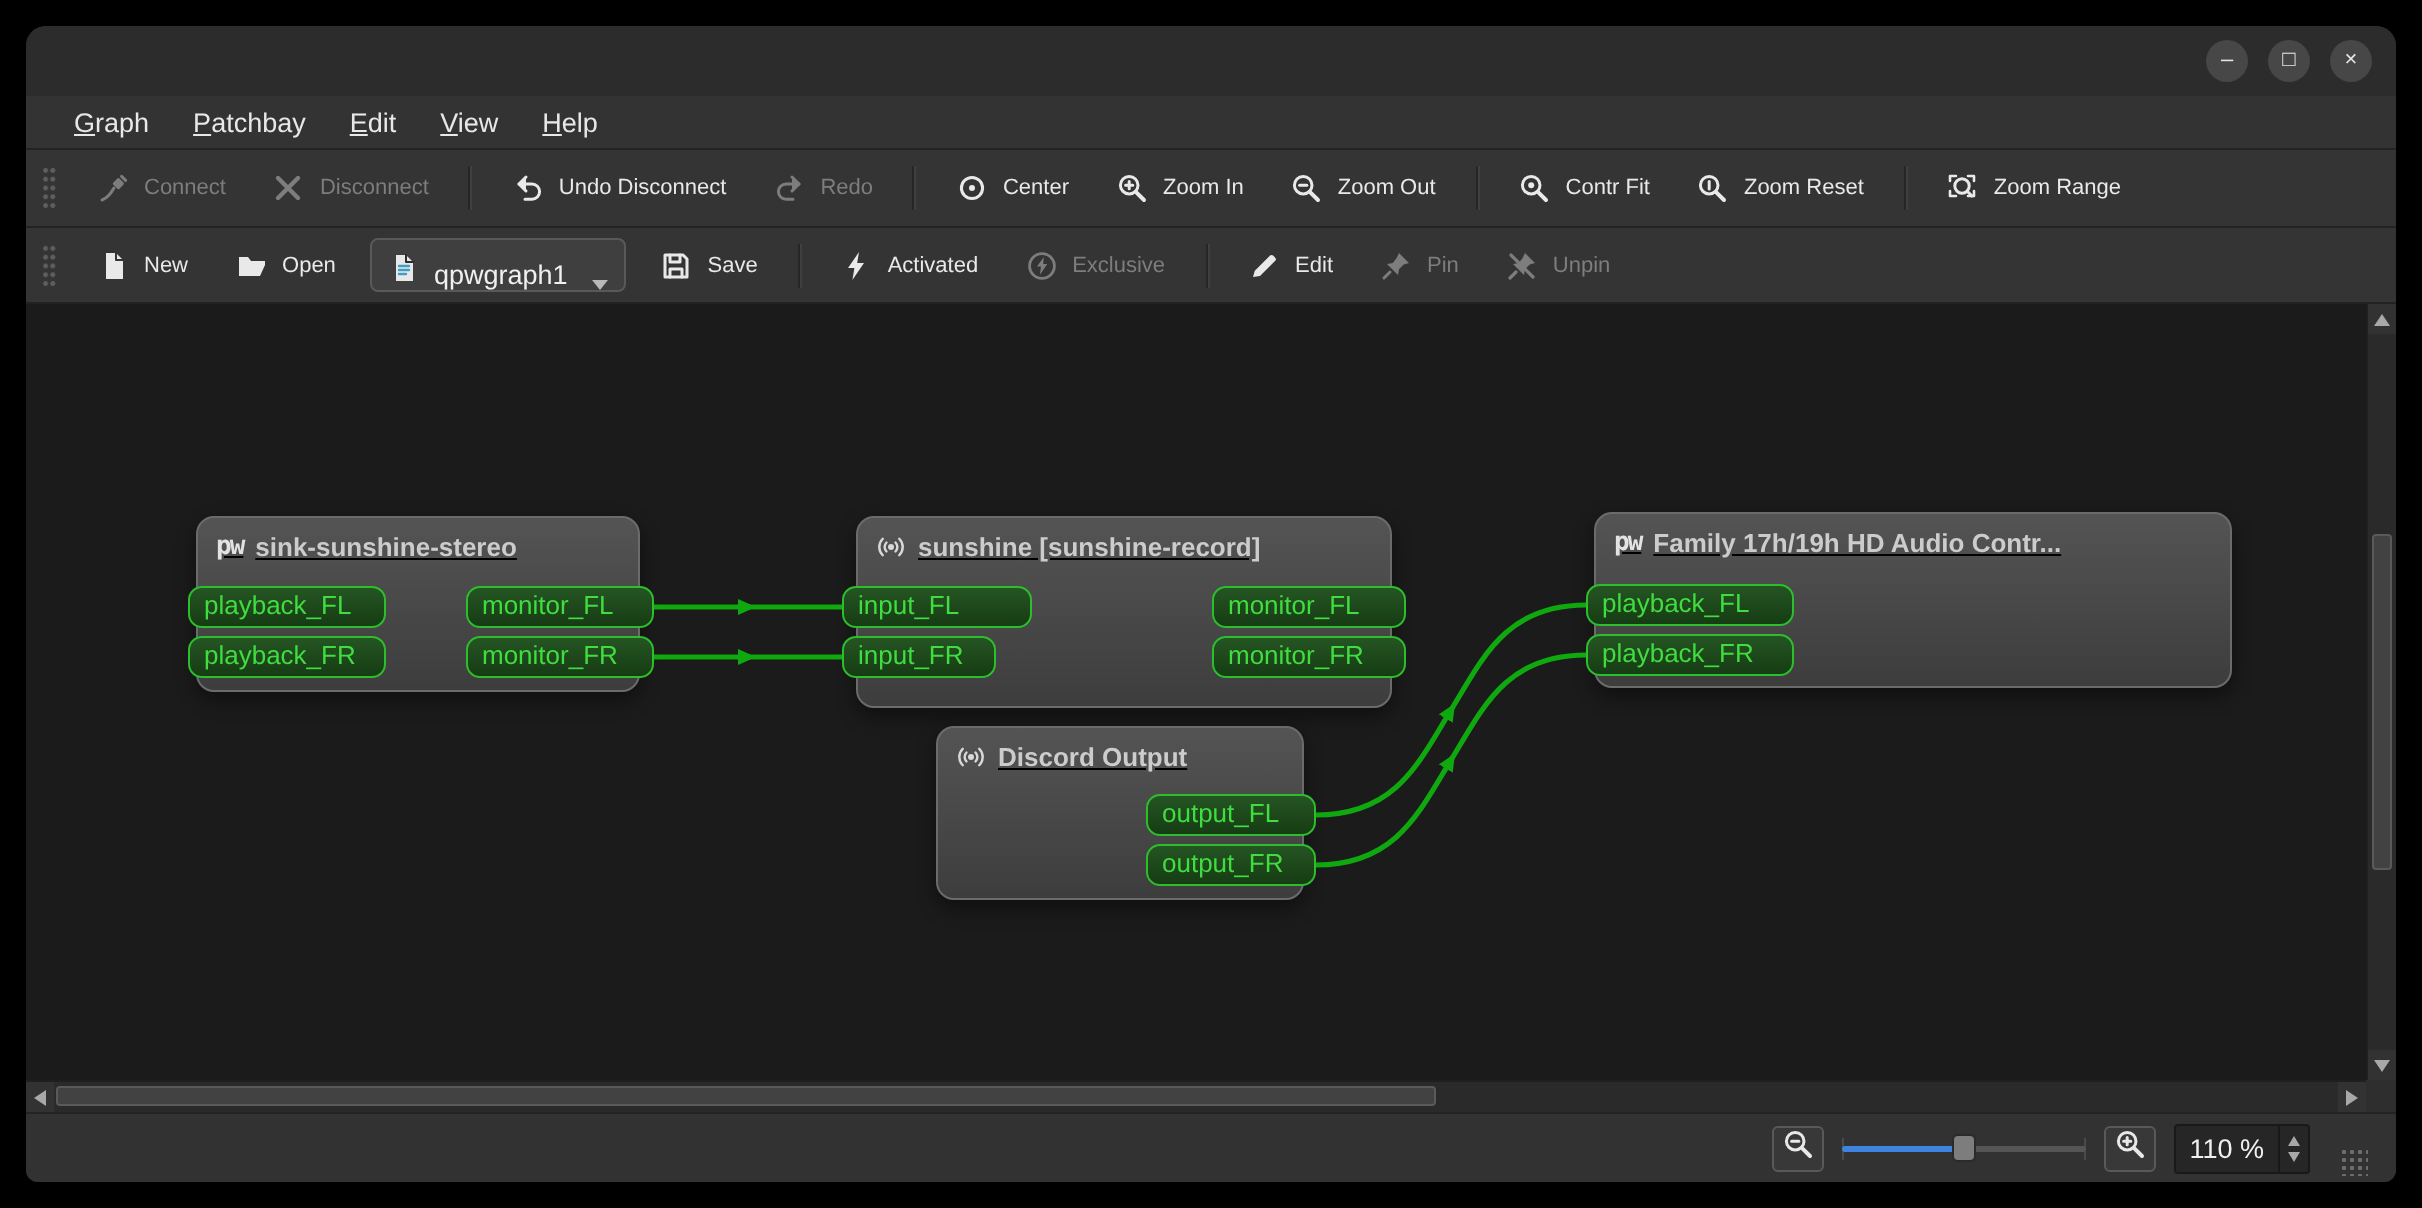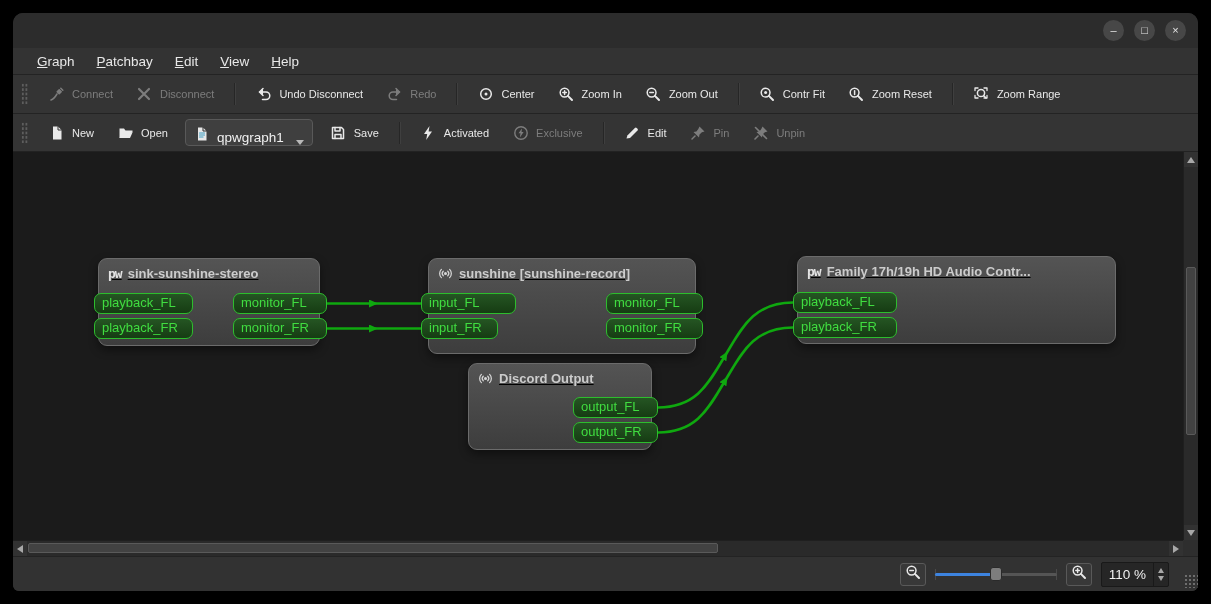--- a/index.html
+++ b/index.html
@@ -55,21 +55,21 @@
   .hscroll .sb-btn{top:0;height:15px;width:14px;}
   .tri{width:0;height:0;}
   .tri.up{border-left:4px solid transparent;border-right:4px solid transparent;border-bottom:6px solid #a8a8a8;}
   .tri.down{border-left:4px solid transparent;border-right:4px solid transparent;border-top:6px solid #a8a8a8;}
   .tri.left{border-top:4px solid transparent;border-bottom:4px solid transparent;border-right:6px solid #a8a8a8;}
   .tri.right{border-top:4px solid transparent;border-bottom:4px solid transparent;border-left:6px solid #a8a8a8;}
   .vthumb{position:absolute;left:2px;width:10px;background:#424242;border:1px solid #5a5a5a;border-radius:2px;box-sizing:border-box;}
   .hthumb{position:absolute;top:2px;height:10px;background:#424242;border:1px solid #5a5a5a;border-radius:2px;box-sizing:border-box;}
   
   .statusbar{height:34px;flex:none;background:#323232;border-top:1px solid #232323;display:flex;
-    align-items:center;justify-content:flex-end;gap:9px;padding-right:0;}
+    align-items:center;justify-content:flex-end;gap:9px;padding-right:14px;}
   .sb-zoombtn{width:24px;height:21px;border:1px solid #595959;border-radius:3px;background:#383838;
     display:flex;align-items:center;justify-content:center;color:#e8e8e8;}
   .slider{position:relative;width:122px;height:16px;}
   .slider .track{position:absolute;left:0;right:0;top:7px;height:3px;background:#555;border-radius:2px;}
   .slider .fill{position:absolute;left:0;top:7px;height:3px;background:var(--blue);border-radius:2px;}
   .slider .tick{position:absolute;top:3px;width:1px;height:11px;background:#4a4a4a;}
   .slider .handle{position:absolute;top:1px;width:12px;height:14px;background:#7d7d7d;border:1px solid #2a2a2a;
     border-radius:3px;box-sizing:border-box;}
   .spin{display:flex;align-items:stretch;height:23px;background:#262626;border:1px solid #191919;border-radius:2px;}
   .spin .val{color:#f0f0f0;font-size:13.5px;display:flex;align-items:center;padding:0 7px;}

